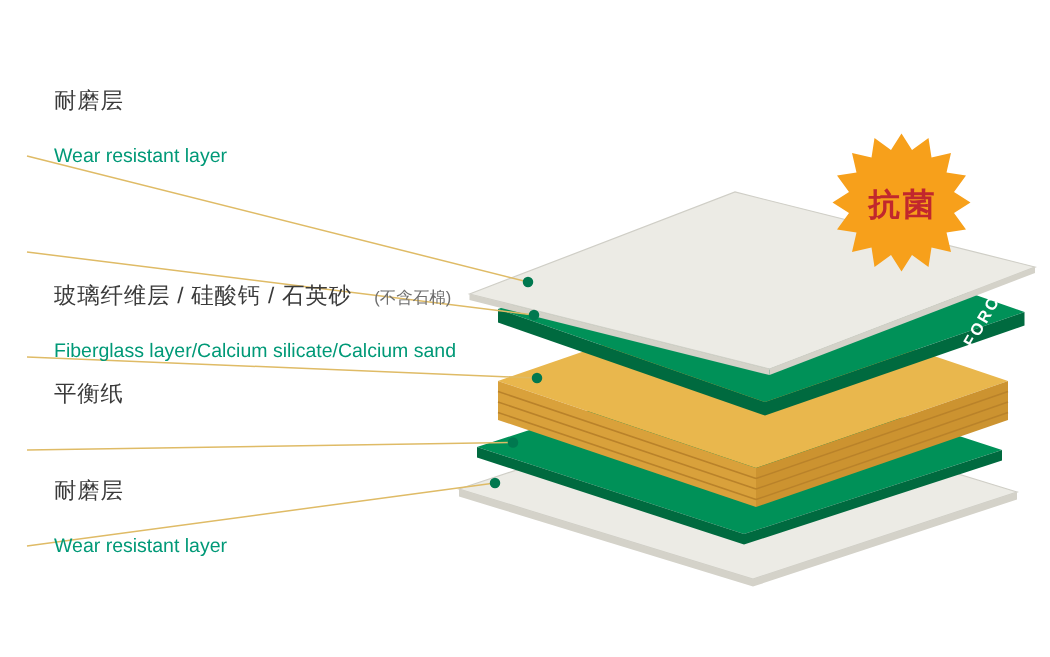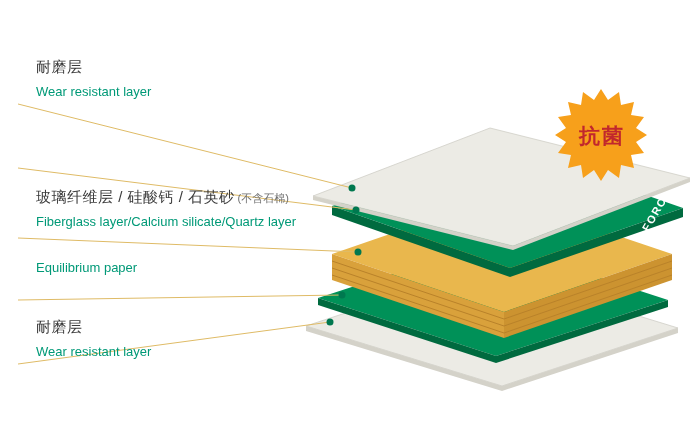--- a/index.html
+++ b/index.html
@@ -4,22 +4,22 @@
 <style>
   html,body{margin:0;padding:0}
   body{
     width:700px;height:438px;position:relative;overflow:hidden;
     background:#ffffff;
     font-family:"Liberation Sans","DejaVu Sans",sans-serif;
   }
   .stack-svg{position:absolute;left:0;top:0;width:700px;height:438px}
   .label{position:absolute;left:36px;z-index:2}
   .label .zh{font-size:15px;color:#3a3a3a;letter-spacing:.5px;white-space:nowrap}
-  .label .en{font-size:13px;color:#009977;margin-top:7px;white-space:nowrap}
-  .label .note{font-size:11px;color:#6f6f6f;margin-left:3px;letter-spacing:0}
+  .label .en{font-size:13px;color:#009977;margin-top:19px;white-space:nowrap}
+  .label .note{font-size:11px;color:#6f6f6f;margin-left:15px;letter-spacing:0}
   .pos-1{top:58px}
   .pos-2{top:121px}
   .pos-3{top:188px}
   .pos-4{top:253px}
   .pos-5{top:318px}
   .badge-text{font-size:21px;font-weight:bold;letter-spacing:2px}
   .brand{font-size:11px;font-weight:bold;letter-spacing:1.5px}
 </style>
 </head>
 <body>
@@ -88,23 +88,23 @@
 <div class="label pos-1">
   <div class="zh">耐磨层</div>
   <div class="en">Wear resistant layer</div>
 </div>
 
 <div class="label pos-2">
 </div>
 
 <div class="label pos-3">
   <div class="zh"><span>玻璃纤维层 / 硅酸钙 / 石英砂</span><span class="note">(不含石棉)</span></div>
-  <div class="en">Fiberglass layer/Calcium silicate/Quartz layer</div>
+  <div class="en">Fiberglass layer/Calcium silicate/Calcium sand</div>
 </div>
 
 <div class="label pos-4">
-  <div class="en">Equilibrium paper</div>
+  <div class="zh">平衡纸</div>
 </div>
 
 <div class="label pos-5">
   <div class="zh">耐磨层</div>
   <div class="en">Wear resistant layer</div>
 </div>
 
 </body></html>

